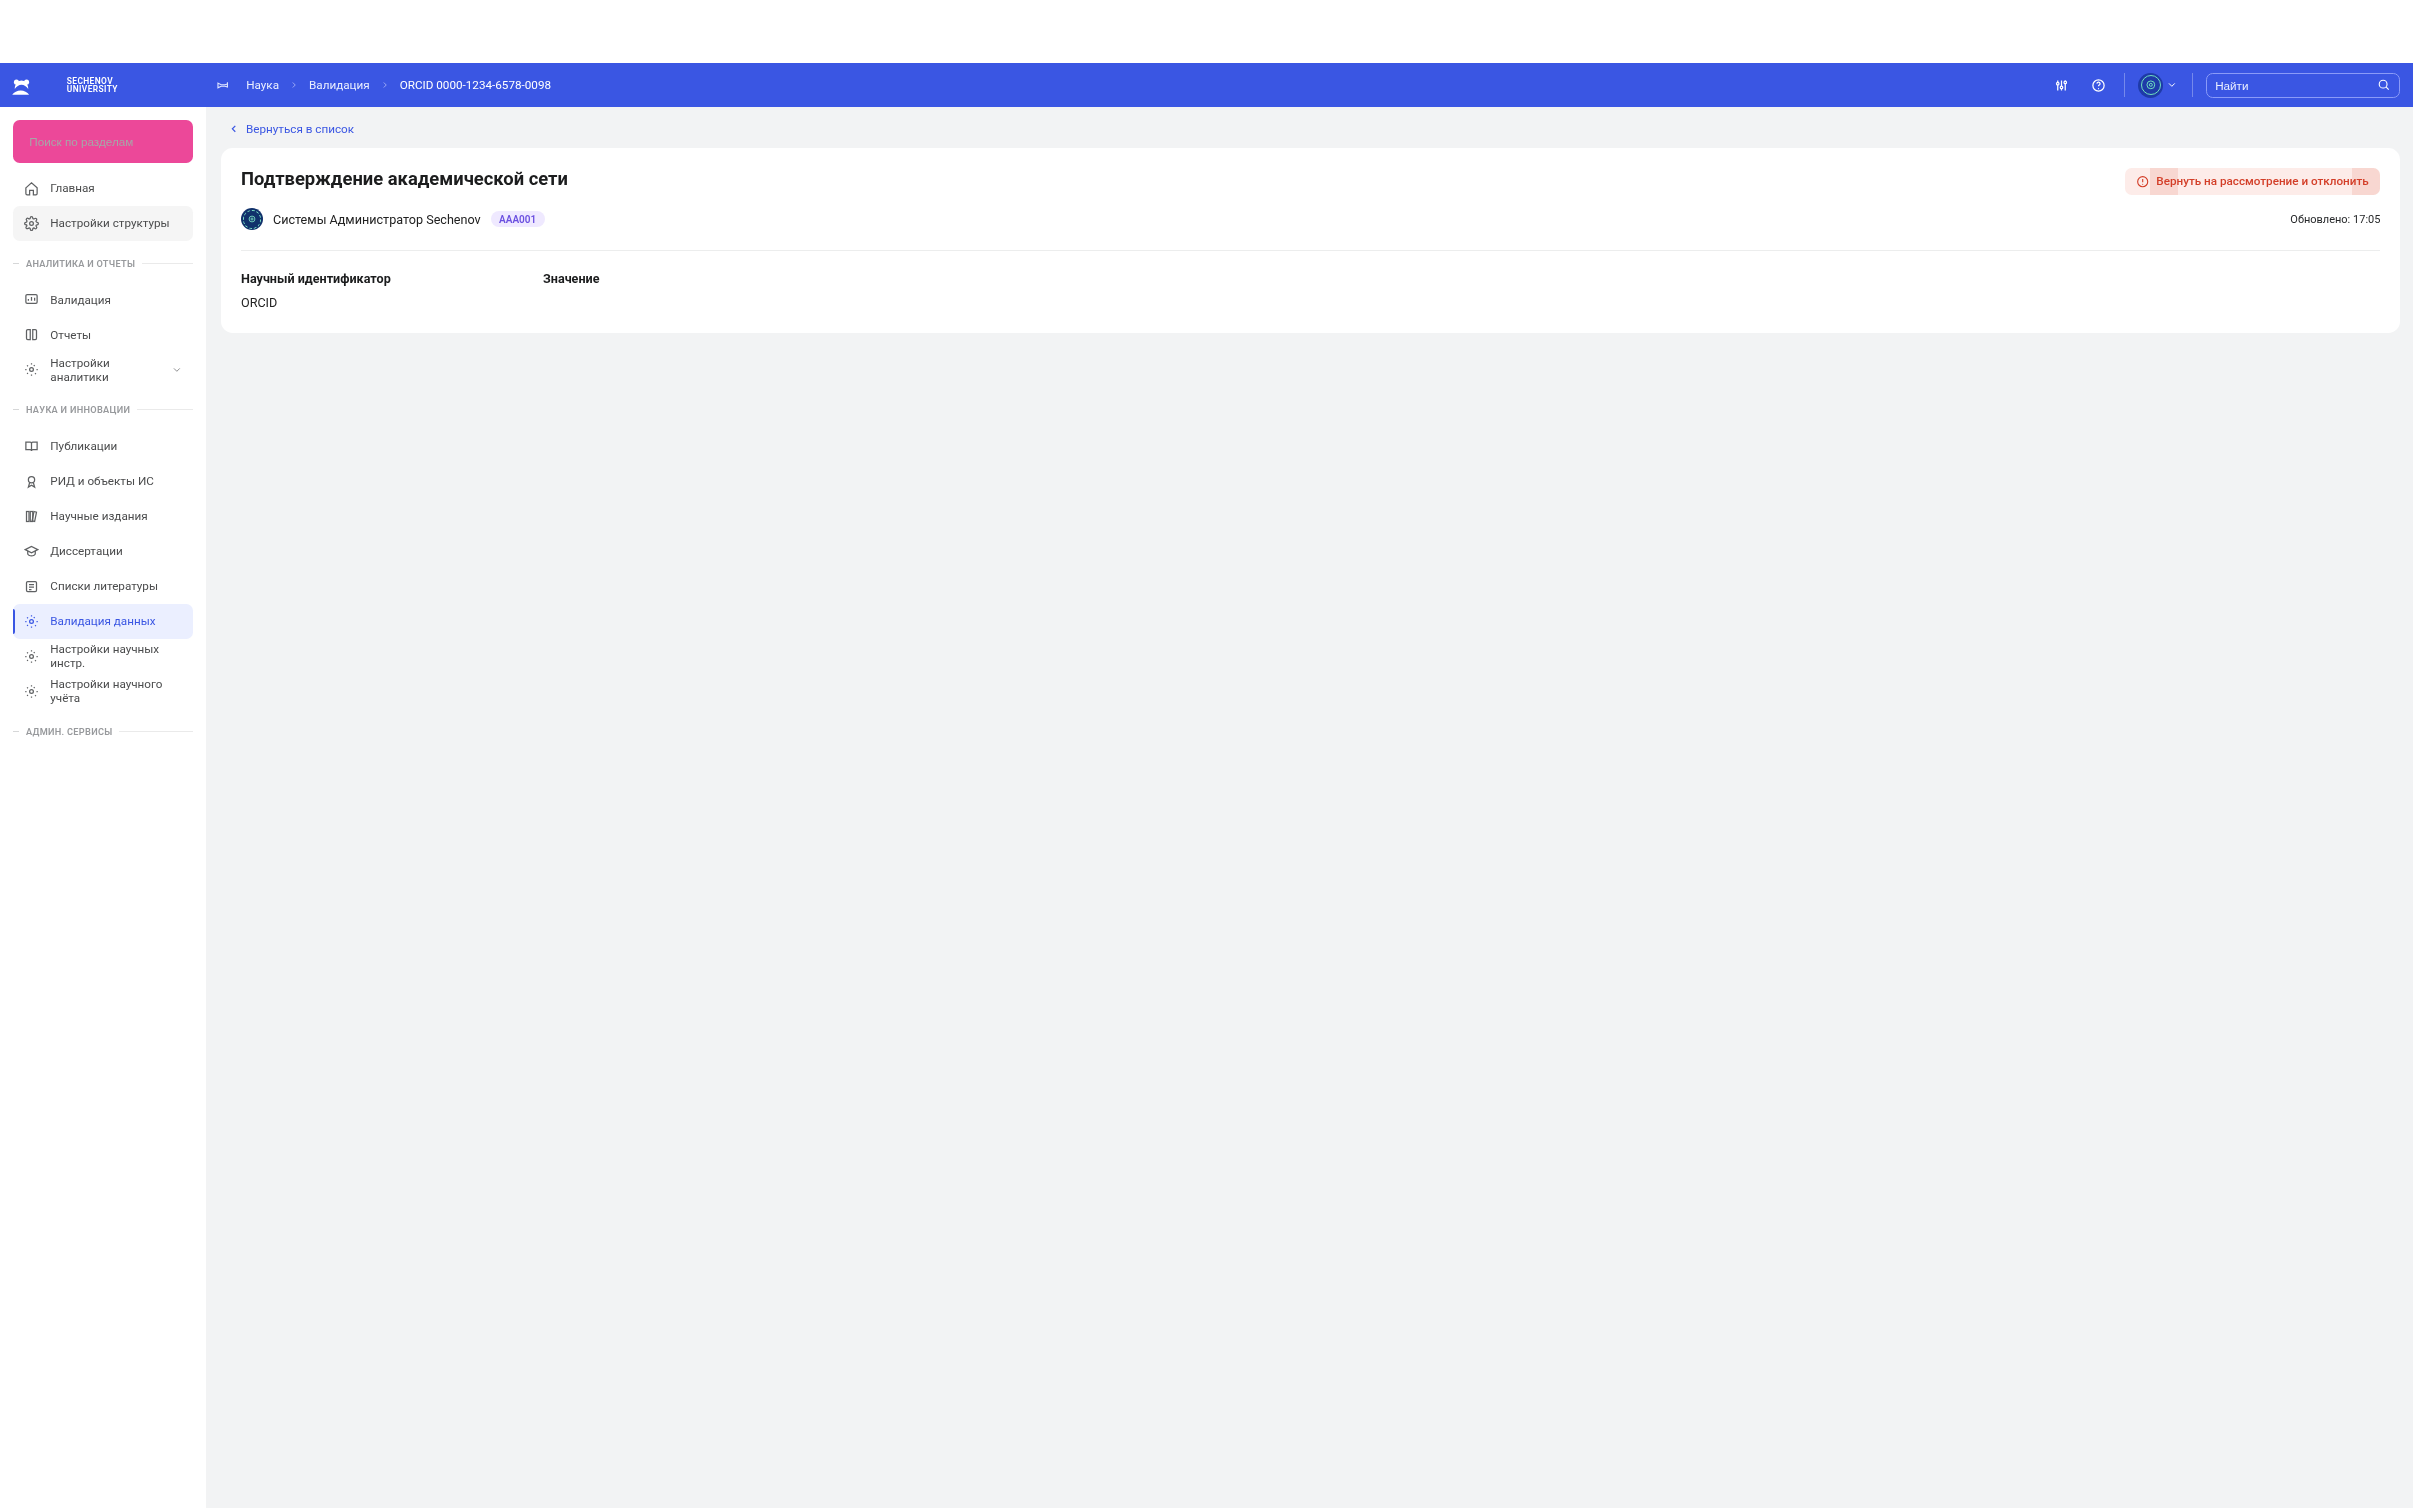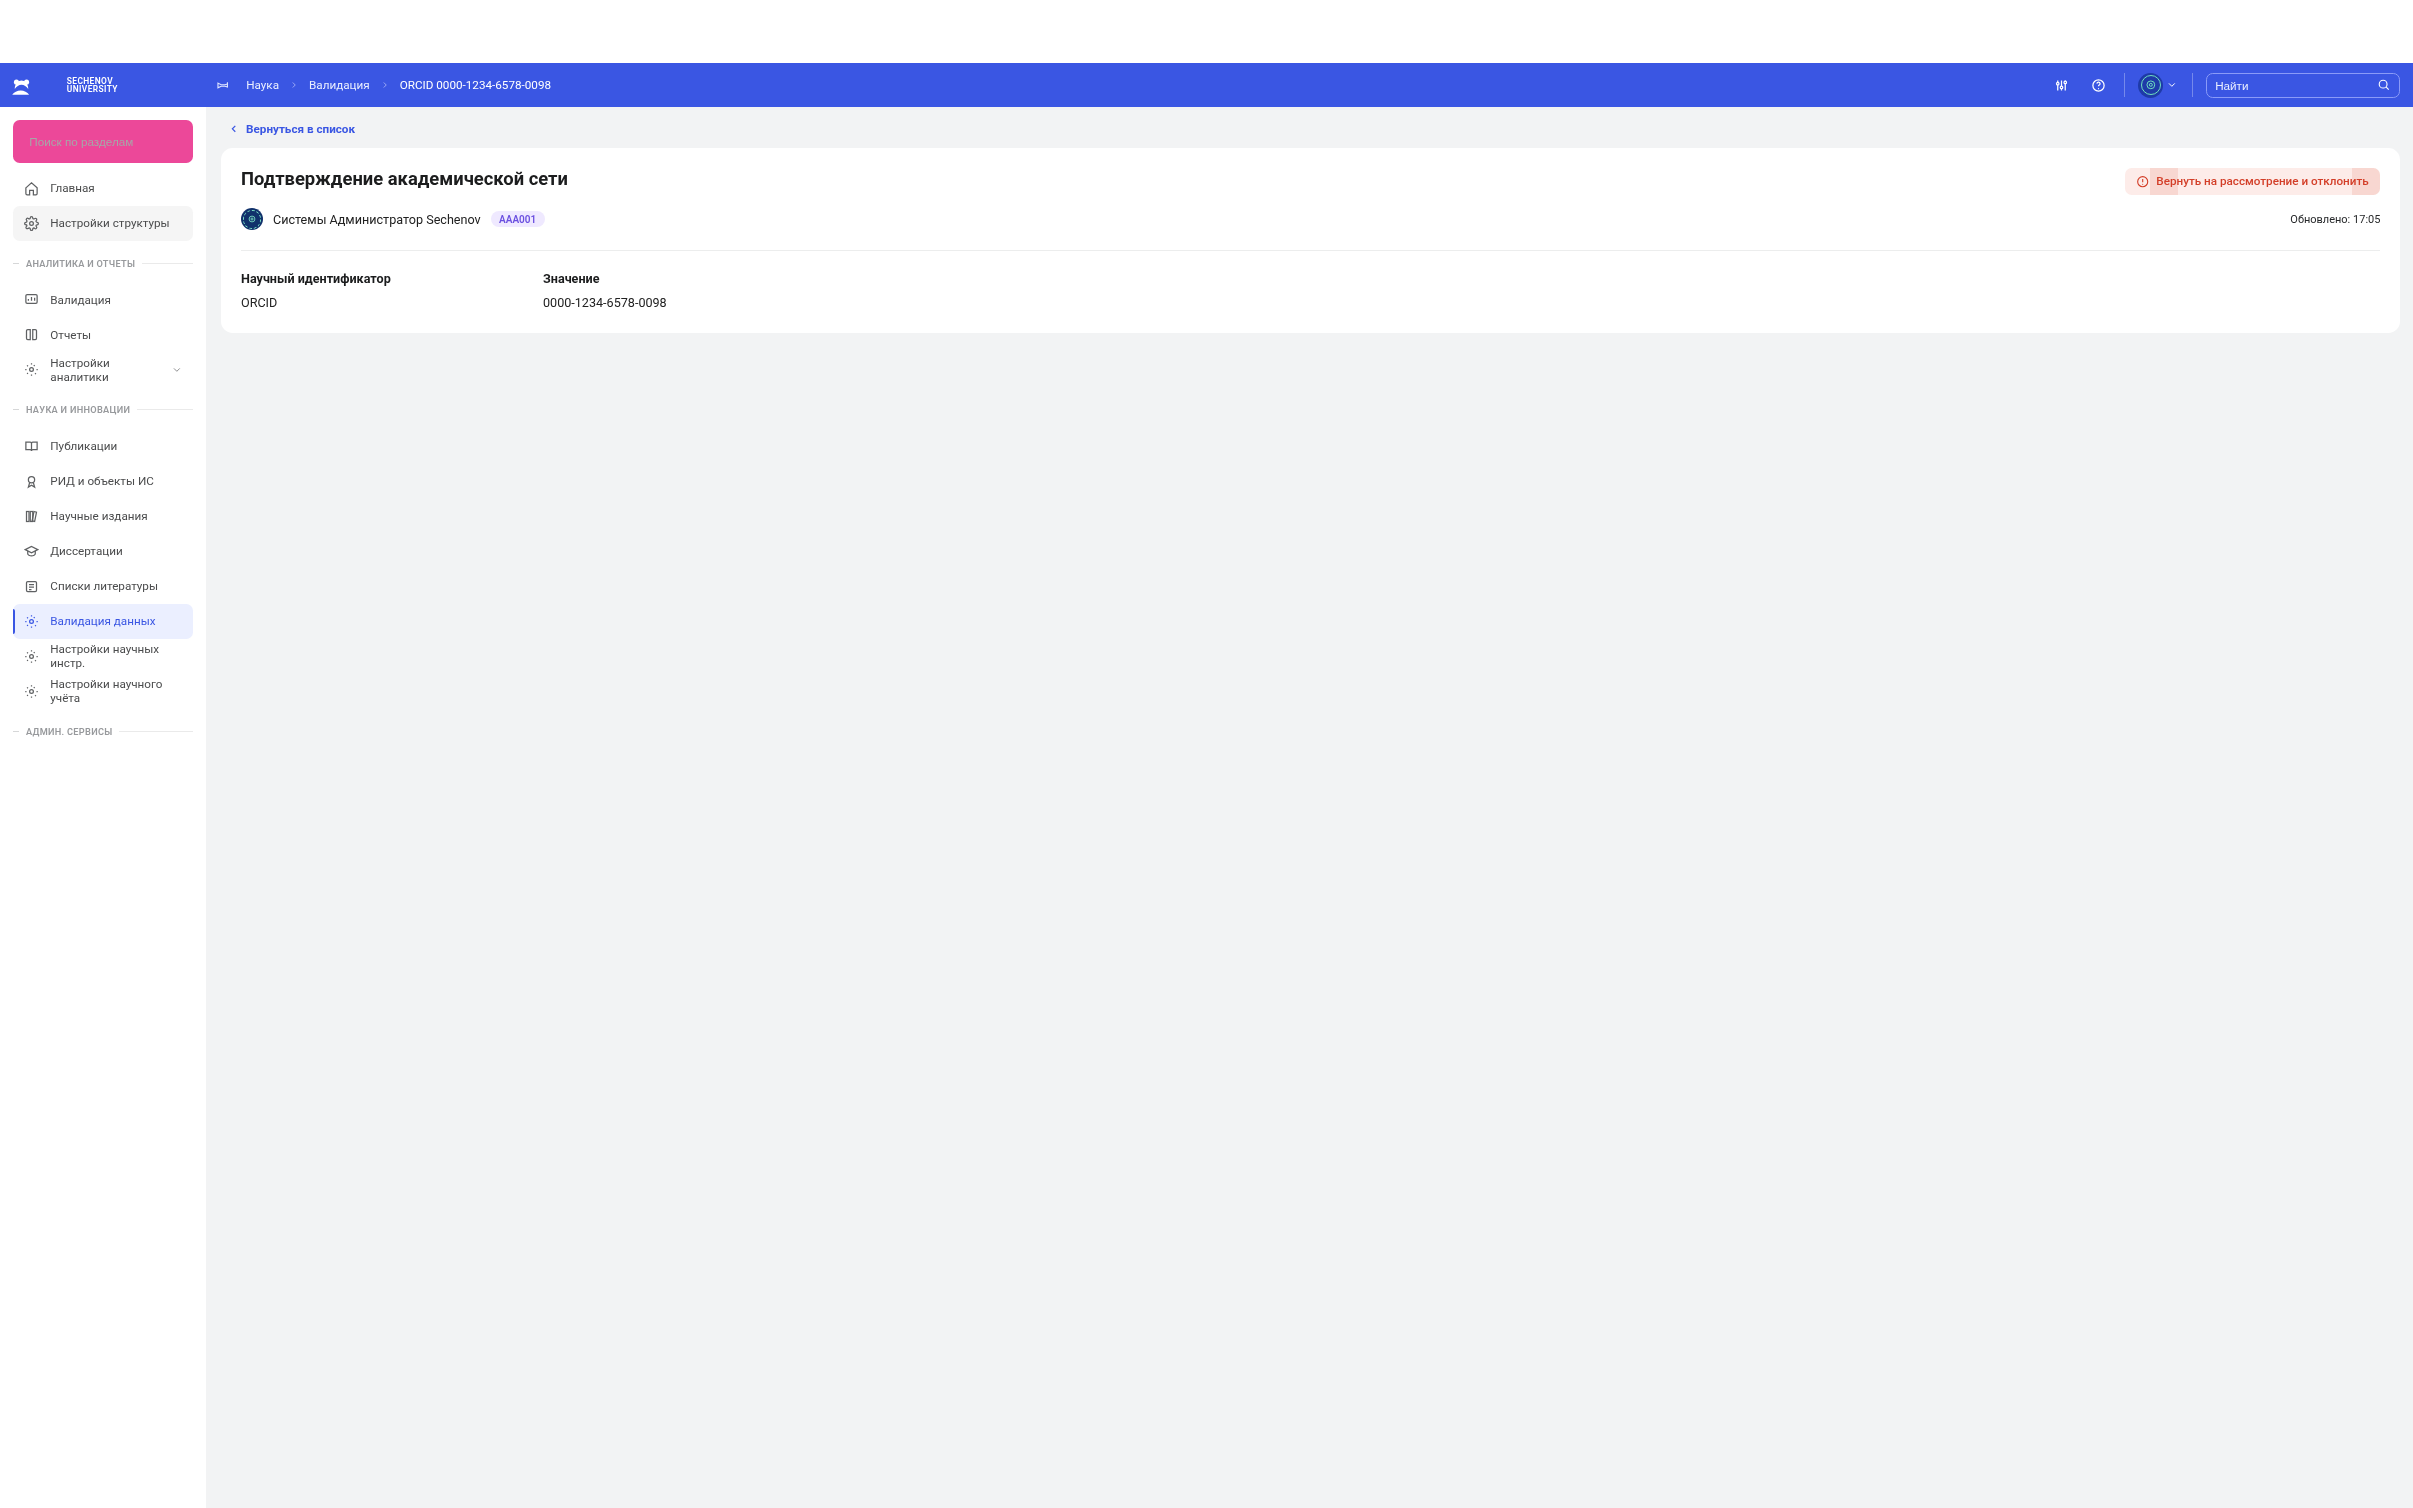--- a/index.html
+++ b/index.html
@@ -51,21 +51,21 @@
   .sb-item { display:flex; align-items:center; gap:11.7px; height:35px; padding:0 11px; border-radius:6.7px; color:#4b4c4d; font-size:11.7px; cursor:pointer; position:relative; }
   .sb-item .ico { width:15px; height:15px; color:#5f6163; display:inline-flex; align-items:center; justify-content:center;}
   .sb-item.active { background:#ebefff; color:#3a56e3; }
   .sb-item.active .ico { color:#3a56e3; }
   .sb-item.active::before { content:""; position:absolute; left:0; top:5px; bottom:5px; width:2.5px; background:#3a56e3; border-radius:0 2.5px 2.5px 0; }
   .sb-item.hovered{ background:#f5f5f5; }
   .sb-item .chev-r { margin-left:auto; color:#8a8b8d; }
   .sb-list { margin-top:8.4px; display:flex; flex-direction:column; gap:0;}
 
   .content { flex:1; padding:0 12.6px 17px 15px; overflow:auto; }
-  .back-link { display:inline-flex; align-items:center; gap:6.7px; color:#3a56e3; font-size:11.7px; font-weight:700; margin:15px 0 11.7px 6.7px; cursor:pointer; }
+  .back-link { display:inline-flex; align-items:center; gap:6.7px; color:#3a56e3; font-size:11.7px; font-weight:400; margin:15px 0 11.7px 6.7px; cursor:pointer; }
   .card { background:#fff; border-radius:11.7px; padding:20px 20px 23.5px 20px; }
   .card-head { display:flex; align-items:flex-start; justify-content:space-between; gap:13.4px; }
   .page-title { font-size:18.4px; font-weight:700; color:#1c1d1e; }
   .action-btn { display:inline-flex; align-items:center; gap:6.7px; padding:6.7px 11.7px; border-radius:6.7px; background:#fdece9; color:#d33e28; font-size:11.7px; font-weight:500; cursor:pointer; position:relative; }
   .action-btn::before,.action-btn::after{ content:""; position:absolute; top:0; bottom:0; width:28.5px; background:rgba(211,62,40,.12);}
   .action-btn::before{ left:25px; }
   .action-btn::after{ right:0; border-radius:0 6.7px 6.7px 0;}
   .action-btn span, .action-btn svg{ position:relative; z-index:1;}
   .user-row { display:flex; align-items:center; gap:10px; margin-top:13.4px; }
   .mini-avatar{ width:22px;height:22px;border-radius:50%;background:#10316b;display:inline-flex;align-items:center;justify-content:center;color:#7fe7c8;position:relative;}
@@ -346,18 +346,17 @@
         <span class="updated">Обновлено: 17:05</span>
       </div>
 
       <div class="divider"></div>
 
 
       <div class="kv-grid">
         <div class="k">Научный идентификатор</div>
         <div class="k">Значение</div>
         <div class="v">ORCID</div>
-        <div class="v">0000-1234-6578-0098</div>
       </div>
     </div>
   </main>
 </div>
 
 
 </body></html>

